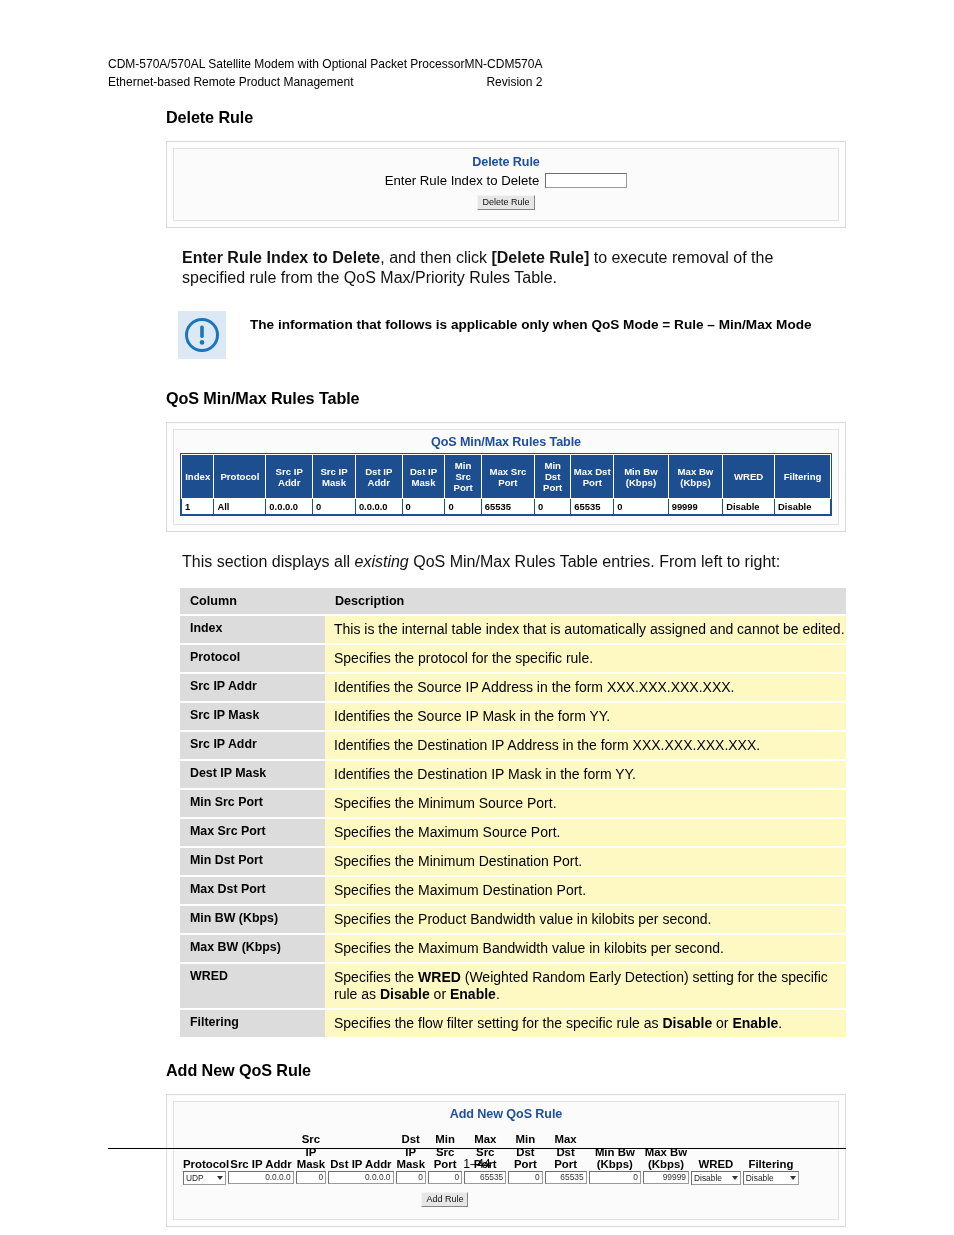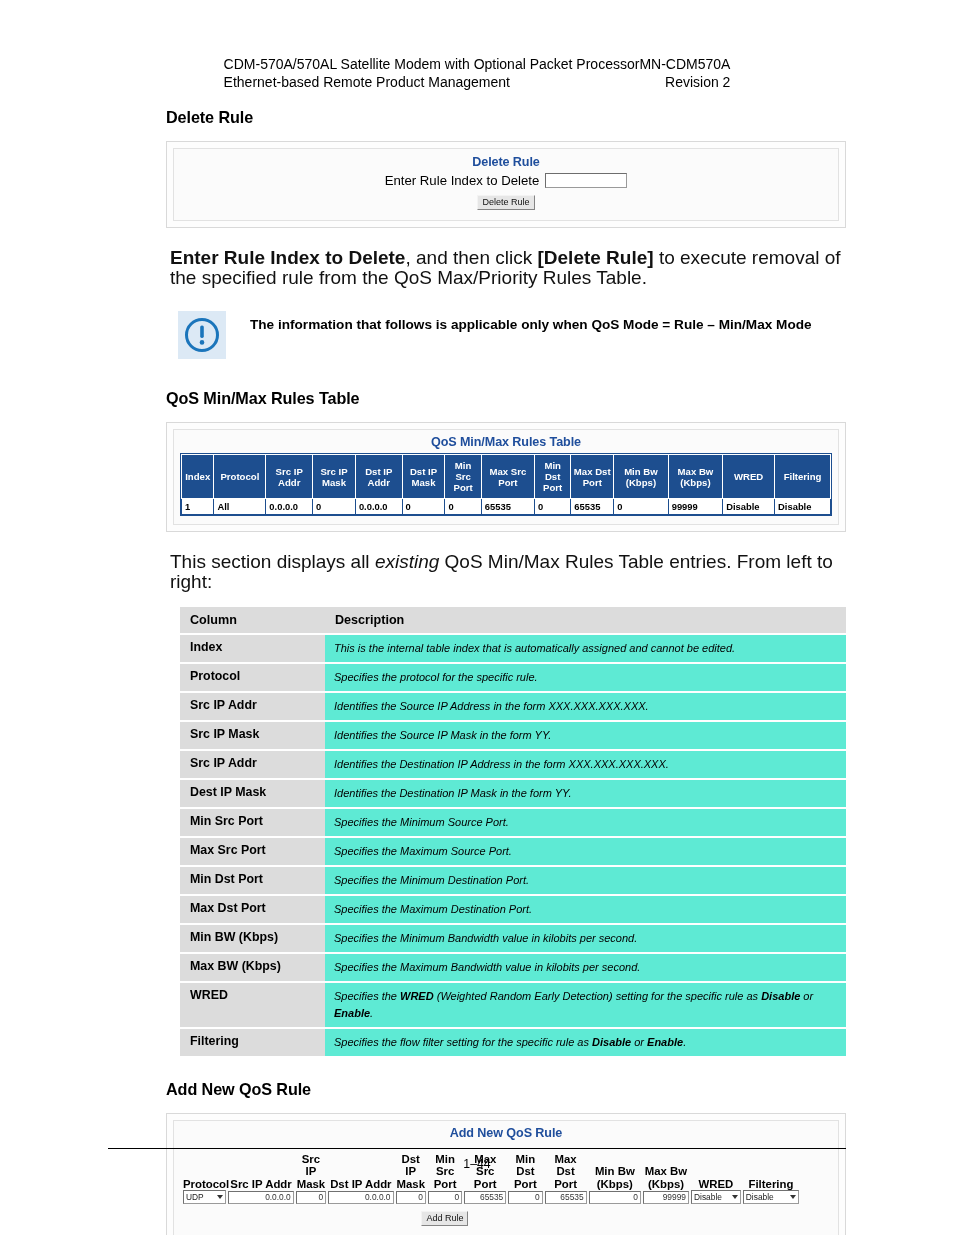--- a/index.html
+++ b/index.html
@@ -11,40 +11,40 @@
     font-family: "Liberation Sans", sans-serif;
     color: #000000;
     position: relative;
     overflow: hidden;
   }
 
   
   .page-header {
     position: absolute;
     left: 108px; top: 55px; width: 738px;
-    display: flex; justify-content: center;
-    font-size: 14px; line-height: 18px; color: #000;
+    display: flex; justify-content: flex-start;
+    font-size: 12px; line-height: 18px; color: #000;
   }
   .ph-left div, .ph-right div { white-space: nowrap; }
   .ph-right { text-align: right; }
 
   
   .content { position: absolute; left: 166px; top: 108px; width: 680px; }
 
   h2.sec {
     font-size: 16.2px;
     font-weight: bold;
     margin: 0 0 14px 0;
     letter-spacing: -0.1px;
   }
 
   p.body {
-    font-size: 19px;
+    font-size: 16px;
     line-height: 19.5px;
-    margin: 4px;
+    margin: 16px;
     color: #111;
   }
   p.body b { font-weight: bold; }
   p.body i { font-style: italic; }
 
   
   .gui-panel {
     border: 1px solid #d9d9d9;
     background: #fdfdfd;
     padding: 6px;
@@ -162,26 +162,25 @@
   table.desc th.c1 { width: 145px; }
   table.desc td.k {
     background: #dcdcdc;
     font-weight: bold;
     padding: 5px 10px;
     width: 145px;
     vertical-align: top;
     font-size: 12.4px;
   }
   table.desc td.v {
-    background: #5eead4;
+    background: #fef9c3;
     padding: 5px 0 5px 9px;
     vertical-align: top;
     line-height: 17px;
-    font-size: 11px;
-    font-style: italic;
+    font-size: 14px;
   }
   table.desc td.v b { font-weight: bold; }
 
   
   .addrule-head {
     display: flex;
     align-items: flex-end;
     font-size: 11.4px;
     font-weight: bold;
     text-align: center;
@@ -401,21 +400,21 @@
         <tr>
           <td class="k">Min Dst Port</td>
           <td class="v">Specifies the Minimum Destination Port.</td>
         </tr>
         <tr>
           <td class="k">Max Dst Port</td>
           <td class="v">Specifies the Maximum Destination Port.</td>
         </tr>
         <tr>
           <td class="k">Min BW (Kbps)</td>
-          <td class="v">Specifies the Minimum Bandwidth value in kilobits per second.</td>
+          <td class="v">Specifies the Product Bandwidth value in kilobits per second.</td>
         </tr>
         <tr>
           <td class="k">Max BW (Kbps)</td>
           <td class="v">Specifies the Maximum Bandwidth value in kilobits per second.</td>
         </tr>
         <tr>
           <td class="k">WRED</td>
           <td class="v"><span>Specifies the </span><b>WRED</b><span> (Weighted Random Early Detection) setting for the specific rule as </span><b>Disable</b><span> or </span><b>Enable</b><span>.</span></td>
         </tr>
         <tr>

